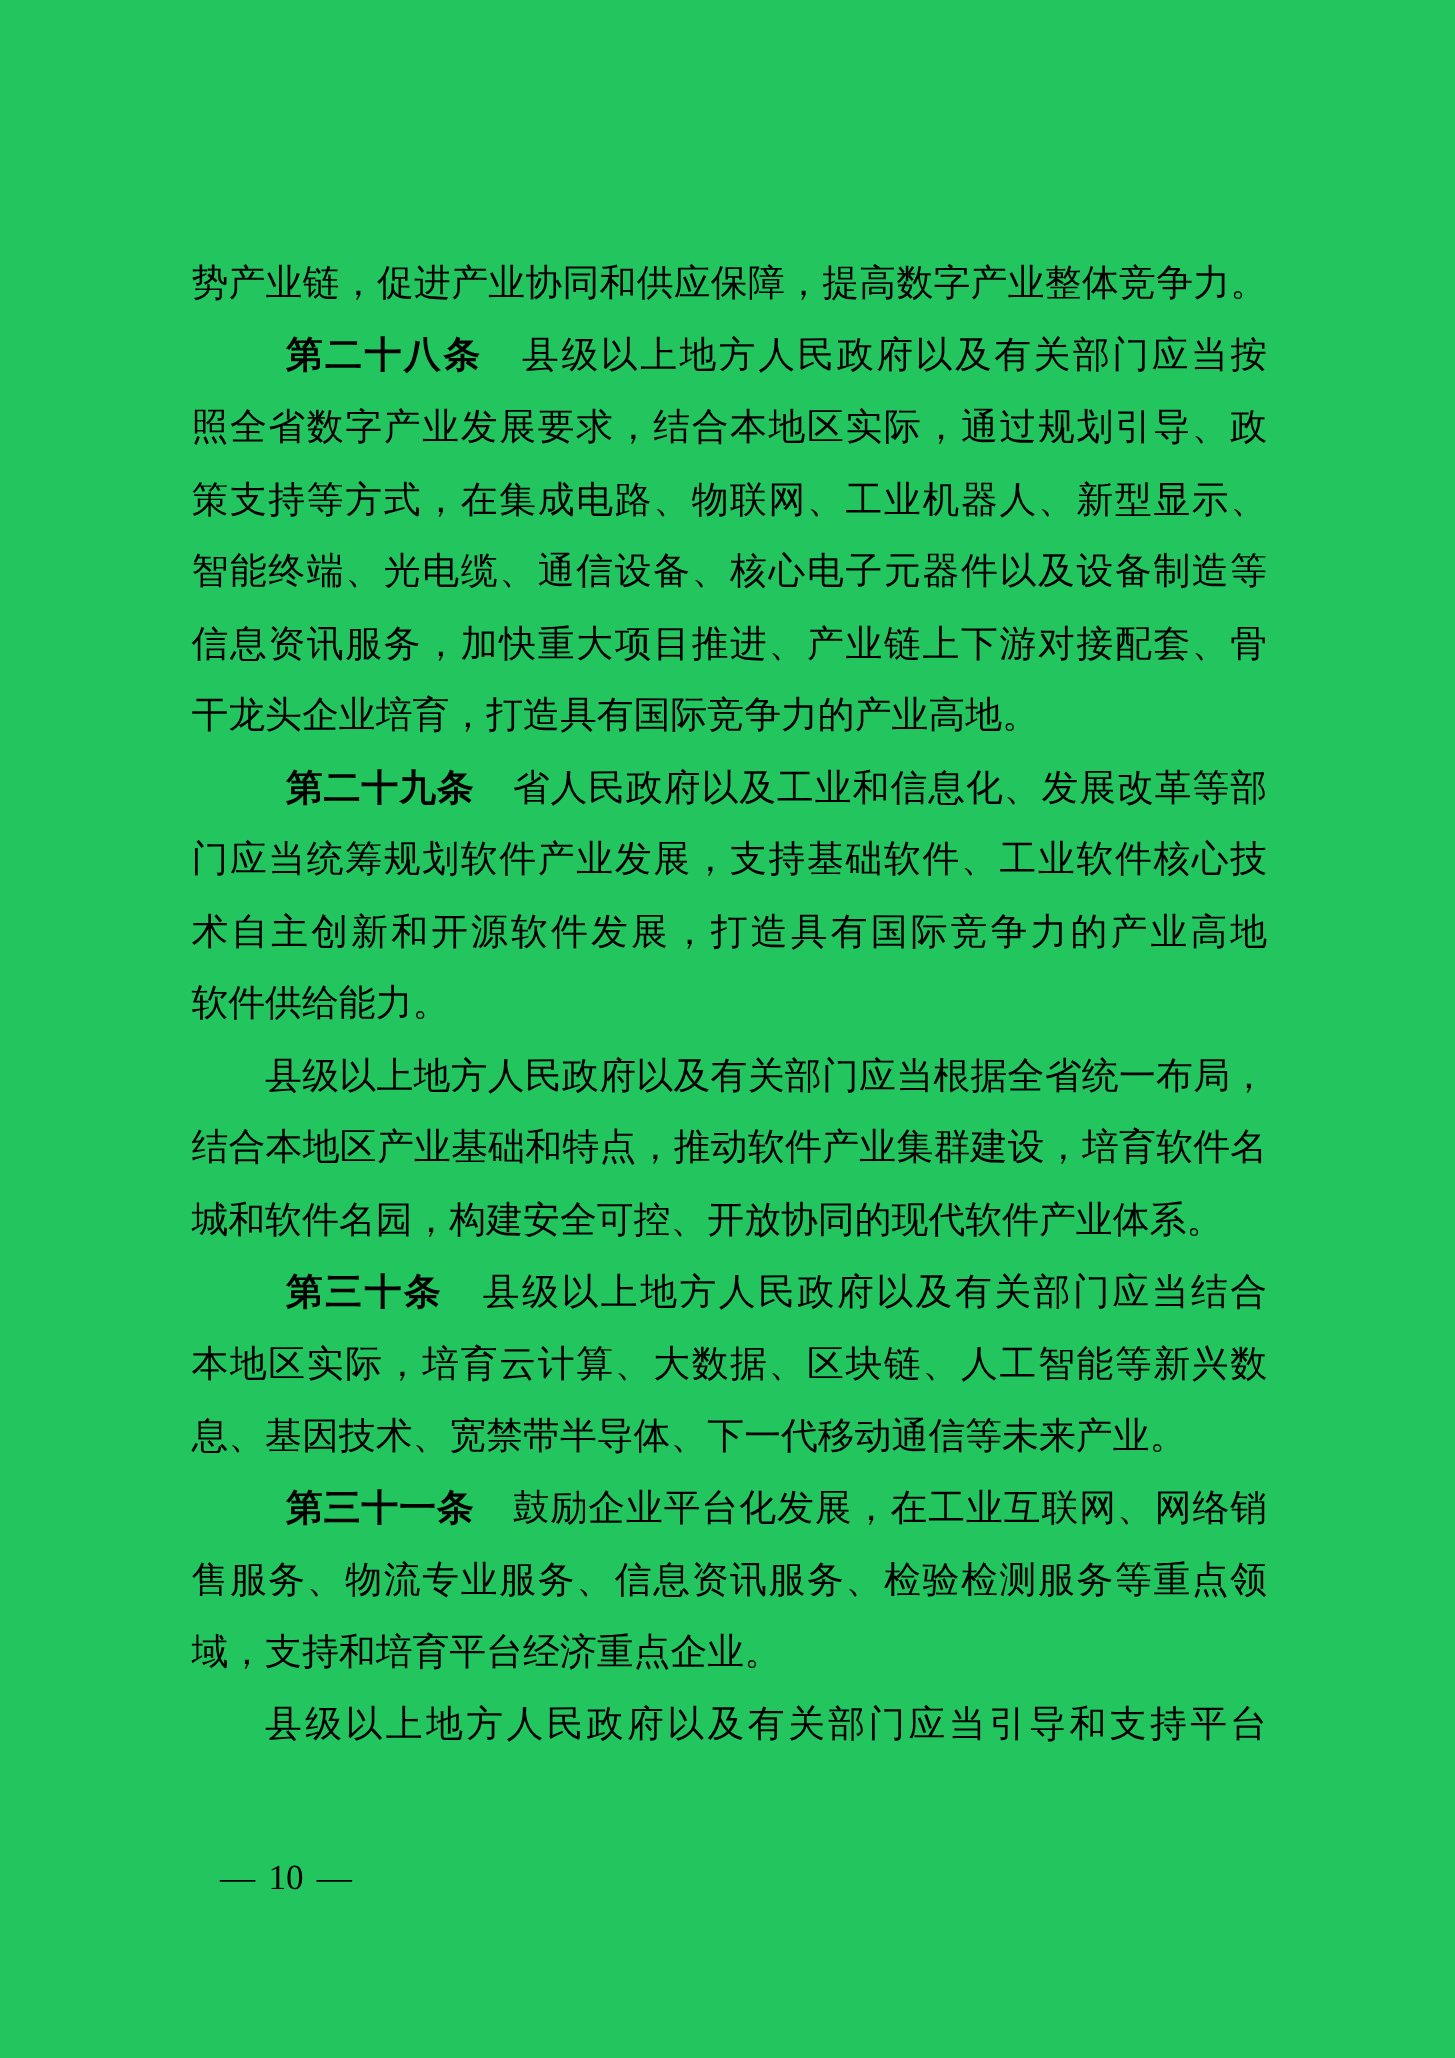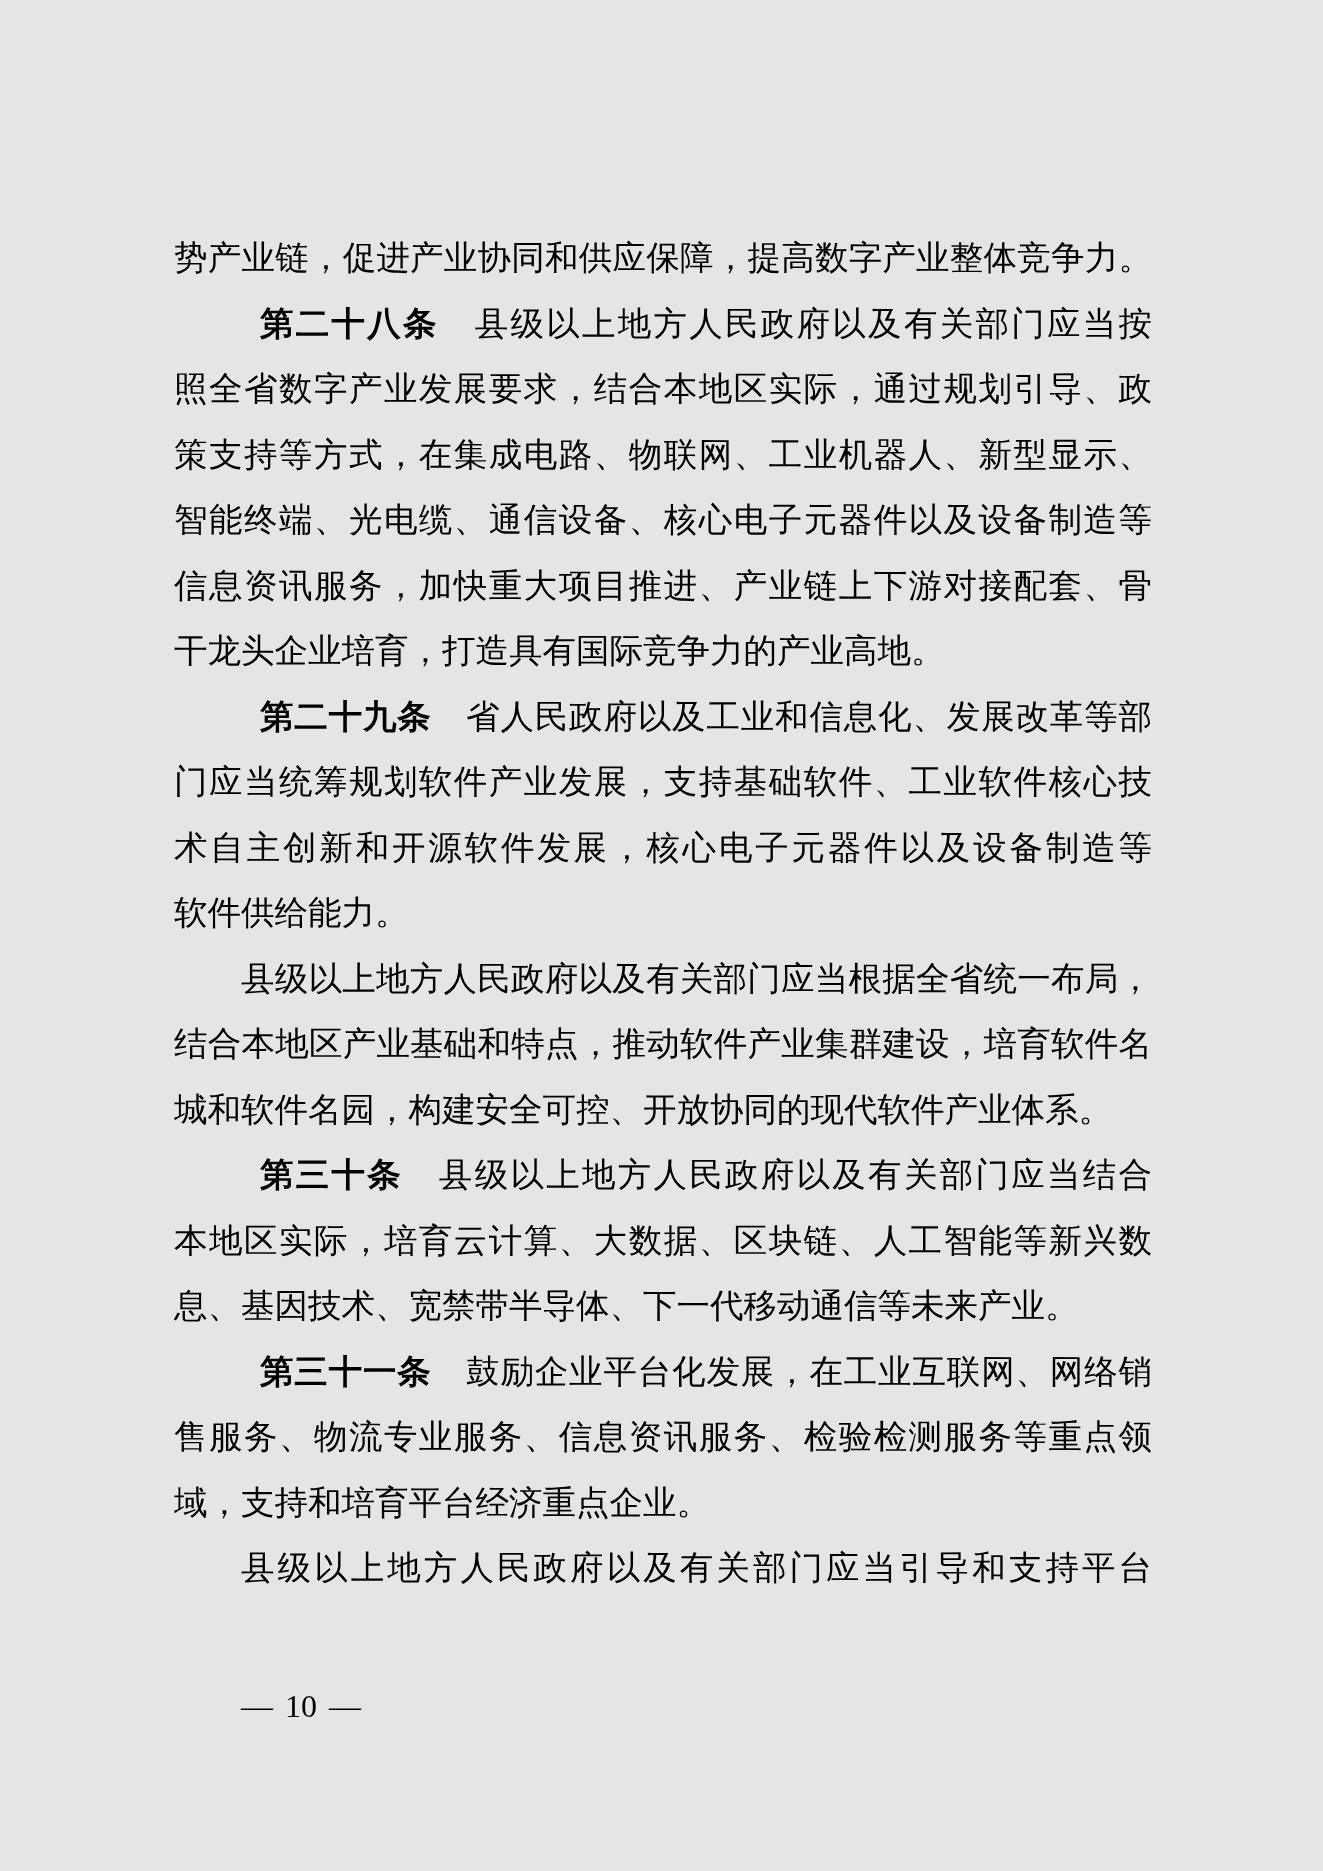--- a/index.html
+++ b/index.html
@@ -4,21 +4,21 @@
 <style>
   html, body {
     margin: 0;
     padding: 0;
     background: #ffffff;
   }
   .page {
     position: relative;
     width: 1323px;
     height: 1871px;
-    background: #e5e5e5;
+    background: #22c55e;
     overflow: hidden;
   }
   .textblock {
     position: absolute;
     left: 174px;
     top: 225px;
     width: 978px;
   }
   .line {
     height: 65.5px;
@@ -48,21 +48,20 @@
   .footer {
     position: absolute;
     left: 200px;
     top: 1682px;
     height: 48px;
     line-height: 48px;
     font-size: 32px;
     color: #000000;
     font-family: "Liberation Serif", "DejaVu Serif", serif;
     word-spacing: 4px;
-    margin-left: 41px;
   }
 </style>
 </head>
 <body>
 
 <div class="page">
 
   <div class="textblock">
 
     <div class="line justify">势产业链，促进产业协同和供应保障，提高数字产业整体竞争力。</div>
@@ -80,21 +79,21 @@
     <div class="line justify">信息资讯服务，加快重大项目推进、产业链上下游对接配套、骨</div>
 
     <div class="line plain">干龙头企业培育，打造具有国际竞争力的产业高地。</div>
 
     <div class="line indent justify">
       <span class="head">第二十九条</span><span>　省人民政府以及工业和信息化、发展改革等部</span>
     </div>
 
     <div class="line justify">门应当统筹规划软件产业发展，支持基础软件、工业软件核心技</div>
 
-    <div class="line justify">术自主创新和开源软件发展，核心电子元器件以及设备制造等</div>
+    <div class="line justify">术自主创新和开源软件发展，打造具有国际竞争力的产业高地</div>
 
     <div class="line plain">软件供给能力。</div>
 
     <div class="line indent justify">县级以上地方人民政府以及有关部门应当根据全省统一布局，</div>
 
     <div class="line justify">结合本地区产业基础和特点，推动软件产业集群建设，培育软件名</div>
 
     <div class="line plain">城和软件名园，构建安全可控、开放协同的现代软件产业体系。</div>
 
     <div class="line indent justify">

